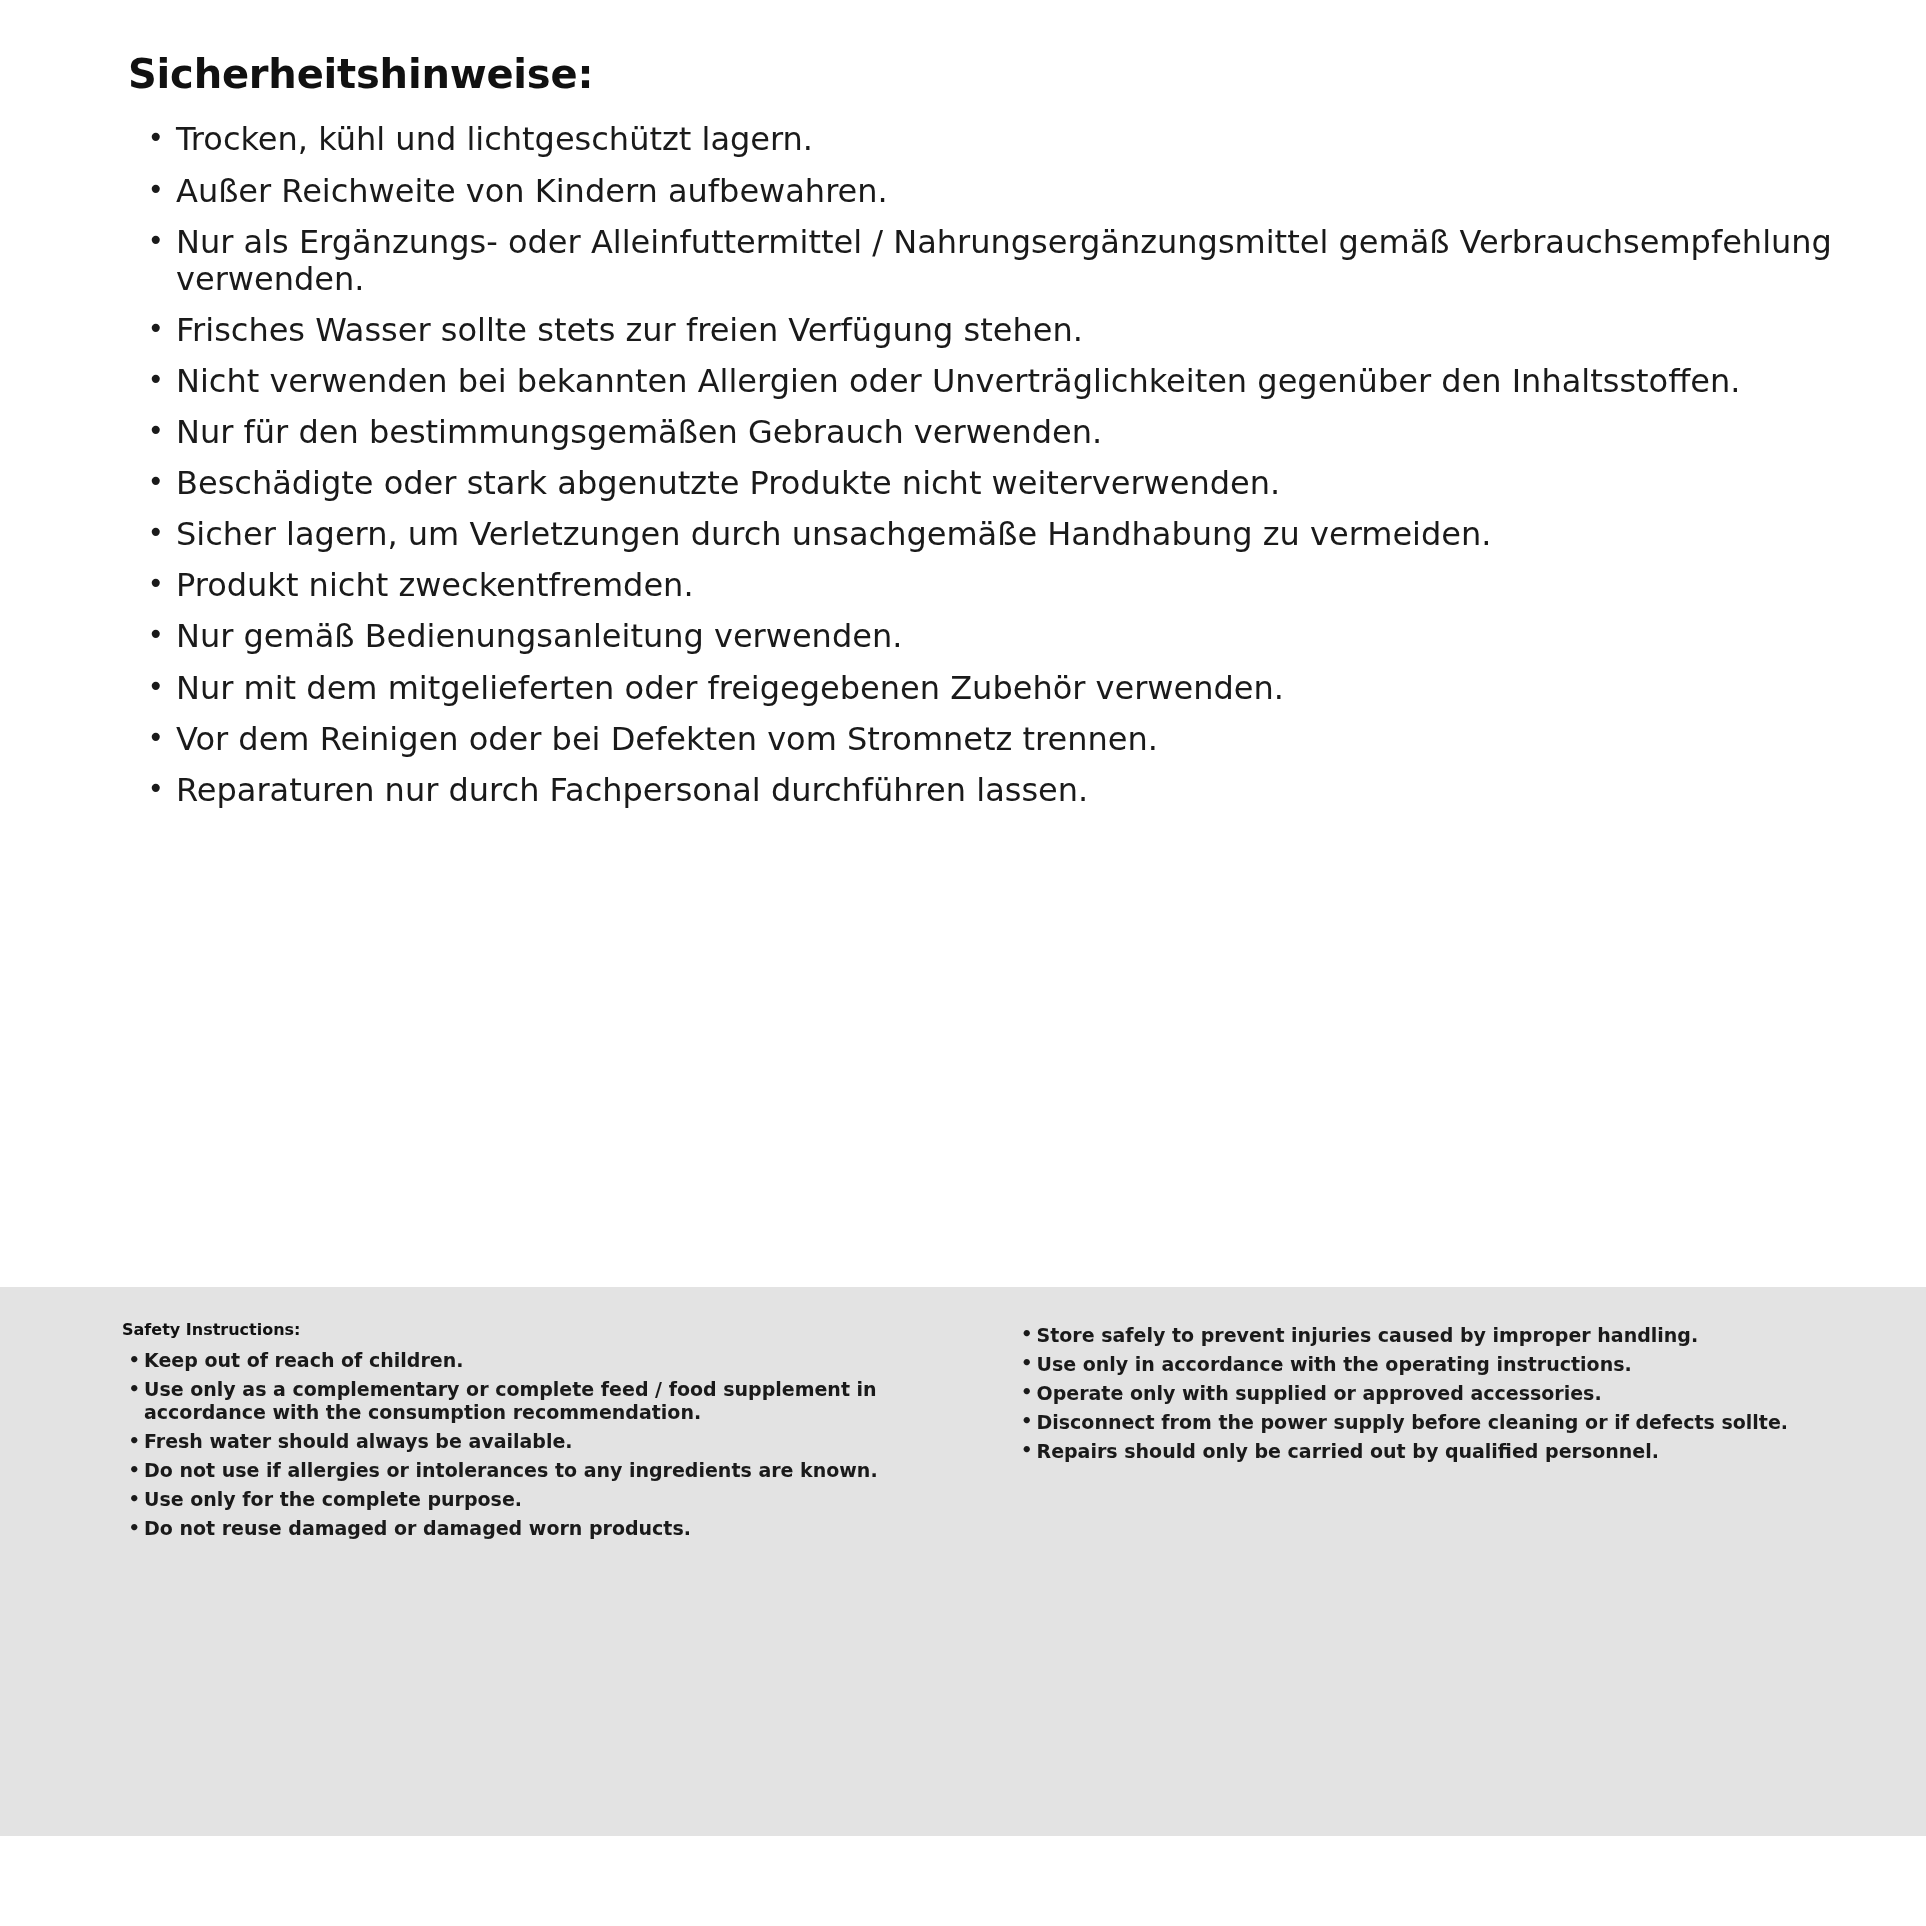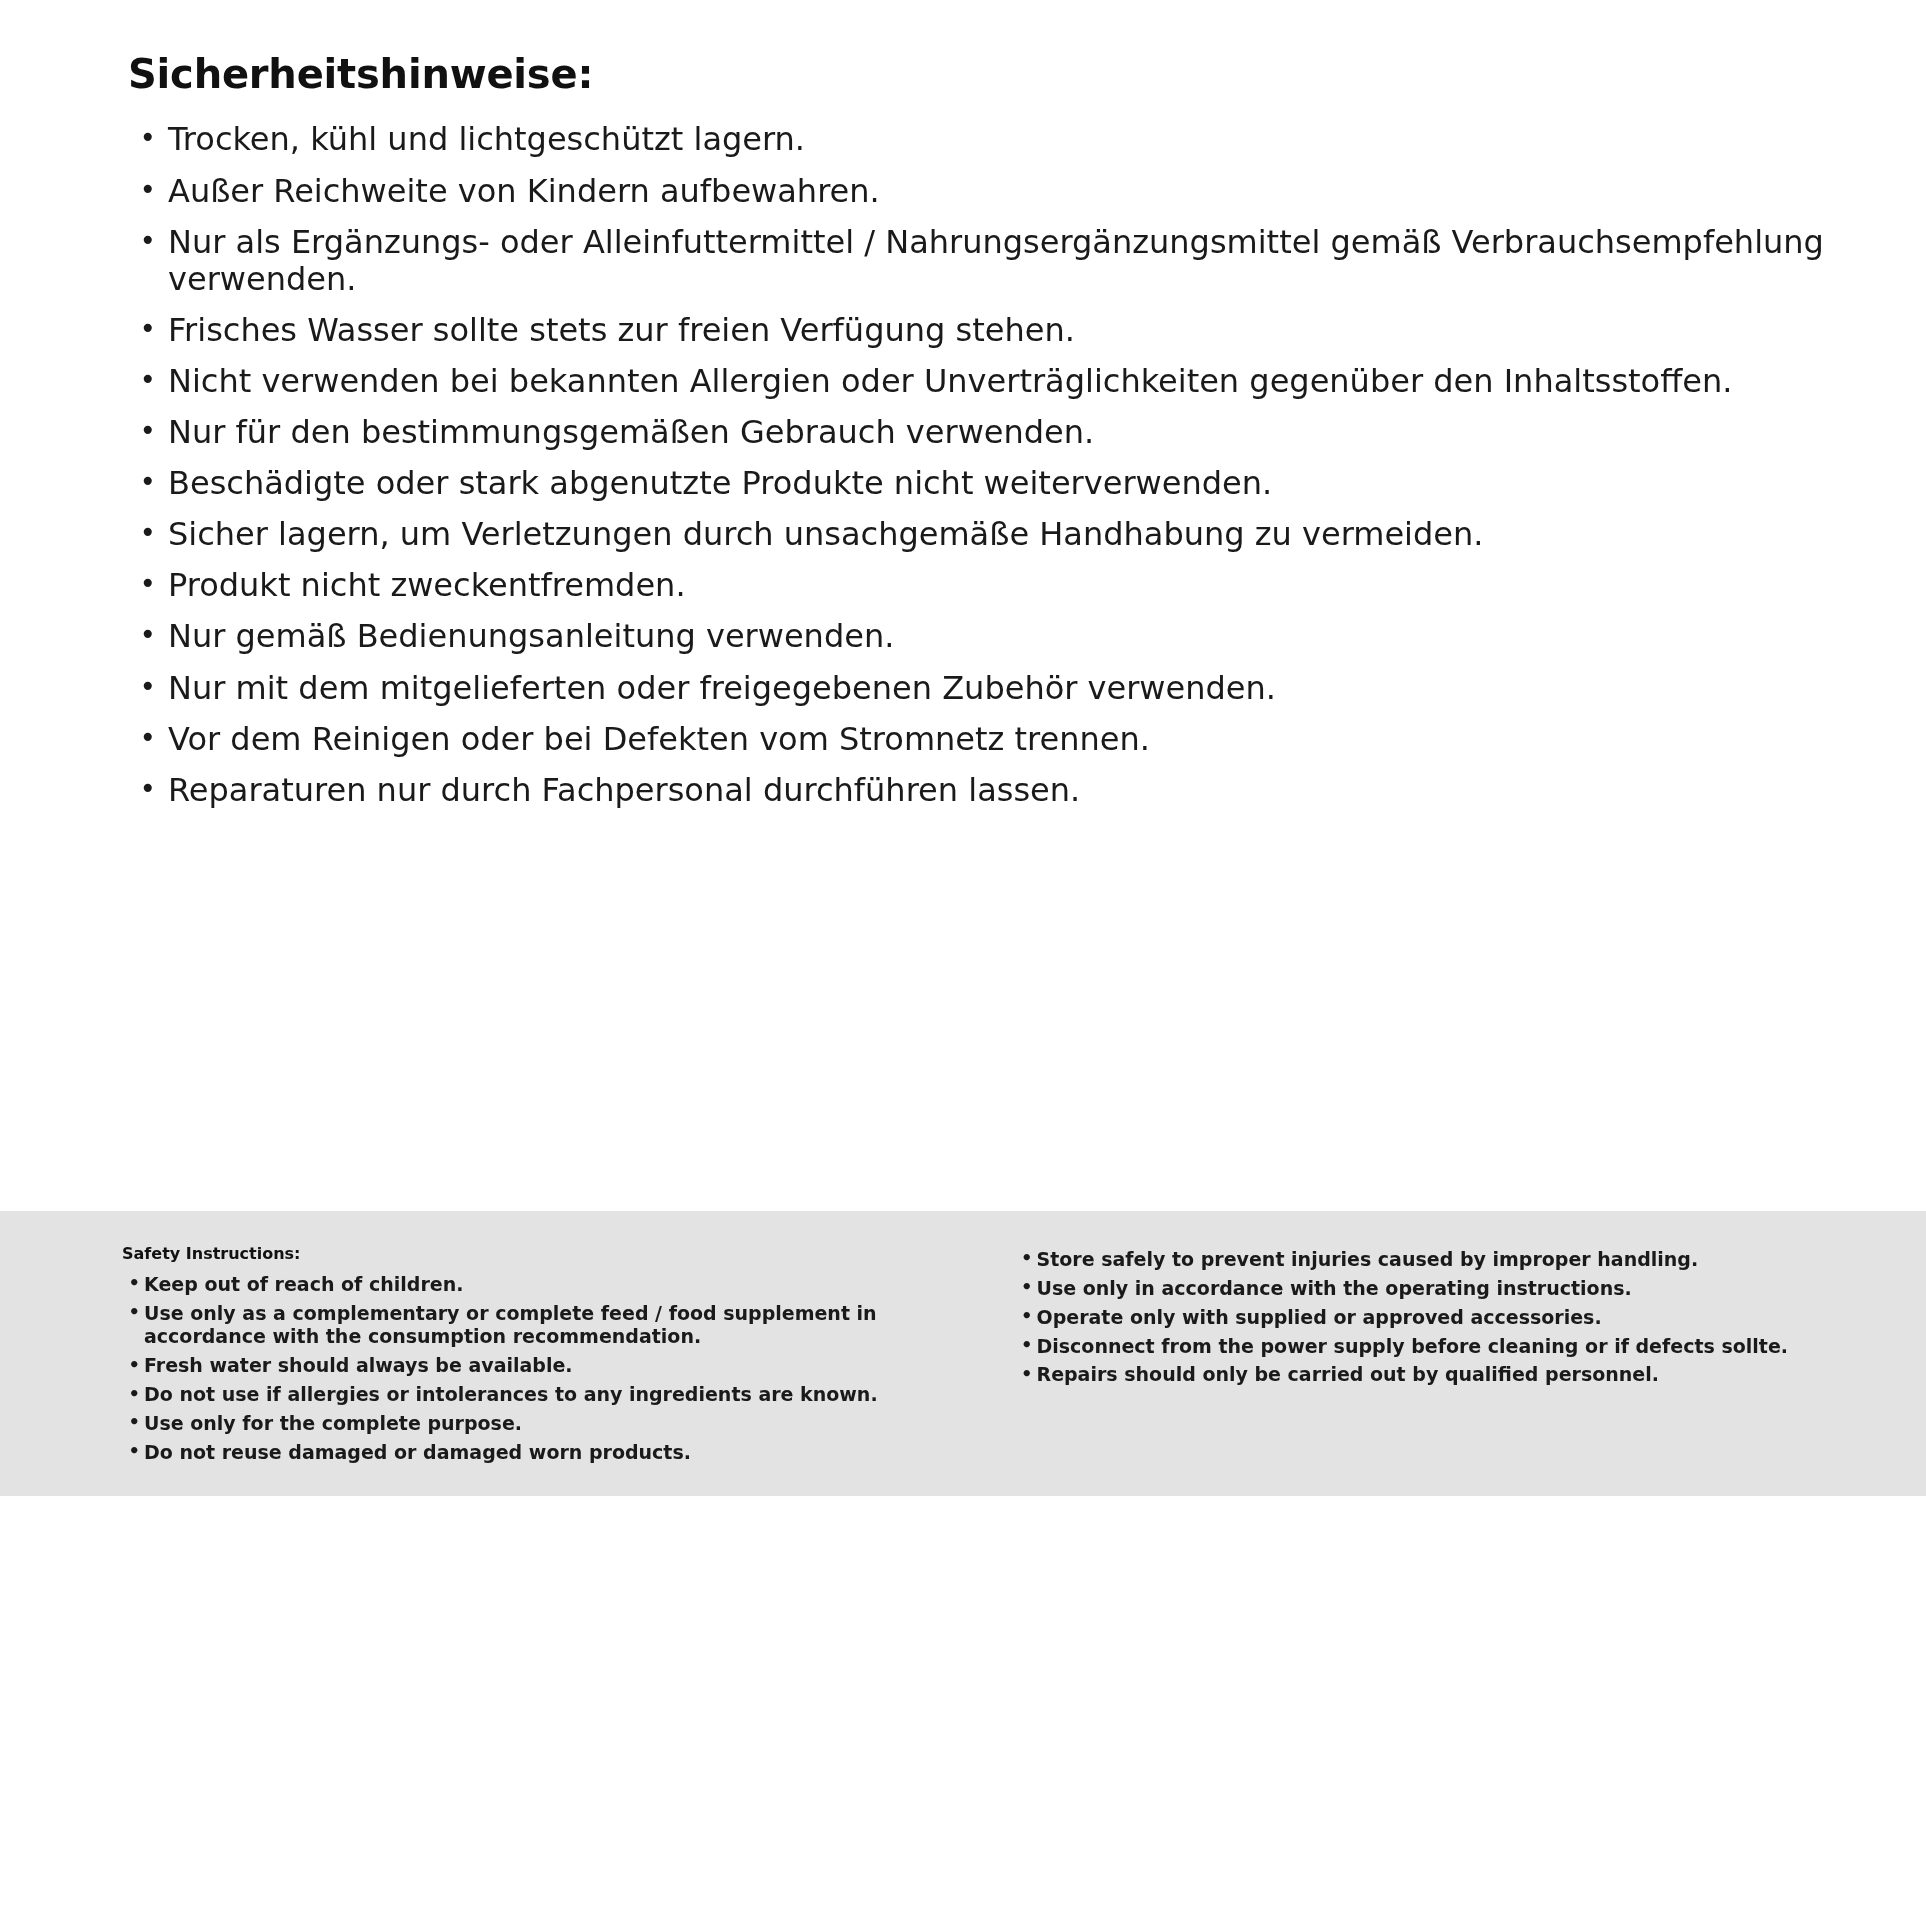--- a/index.html
+++ b/index.html
@@ -9,42 +9,42 @@
   body {
     width: 1926px;
     height: 1926px;
     background: #ffffff;
     font-family: "DejaVu Sans", "Liberation Sans", sans-serif;
     color: #1a1a1a;
     overflow: hidden;
   }
   .page {
     width: 1926px;
-    height: 1496px;
+    height: 1836px;
     display: flex;
     flex-direction: column;
     box-sizing: border-box;
   }
 
   
   .primary {
     padding: 51px 77px 0 128px;
     box-sizing: border-box;
     height: 1287px;
   }
   .primary-title {
     font-size: 40px;
     font-weight: bold;
     letter-spacing: -0.2px;
     margin: 0 0 24.4px 0;
     color: #111111;
   }
   ul.bullets {
     list-style: none;
-    margin: 0;
+    margin: 8px;
     padding: 0;
   }
   ul.bullets > li {
     position: relative;
     padding-left: 40px;
     font-size: 32px;
     line-height: 1.16;
     color: #1a1a1a;
     margin-bottom: 14px;
   }

